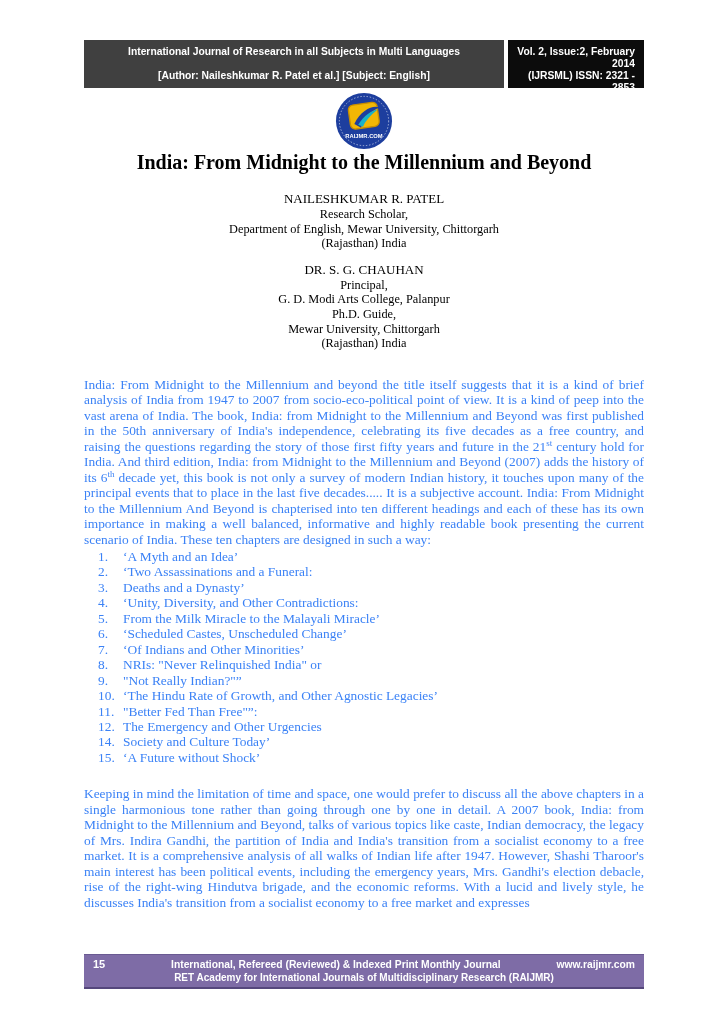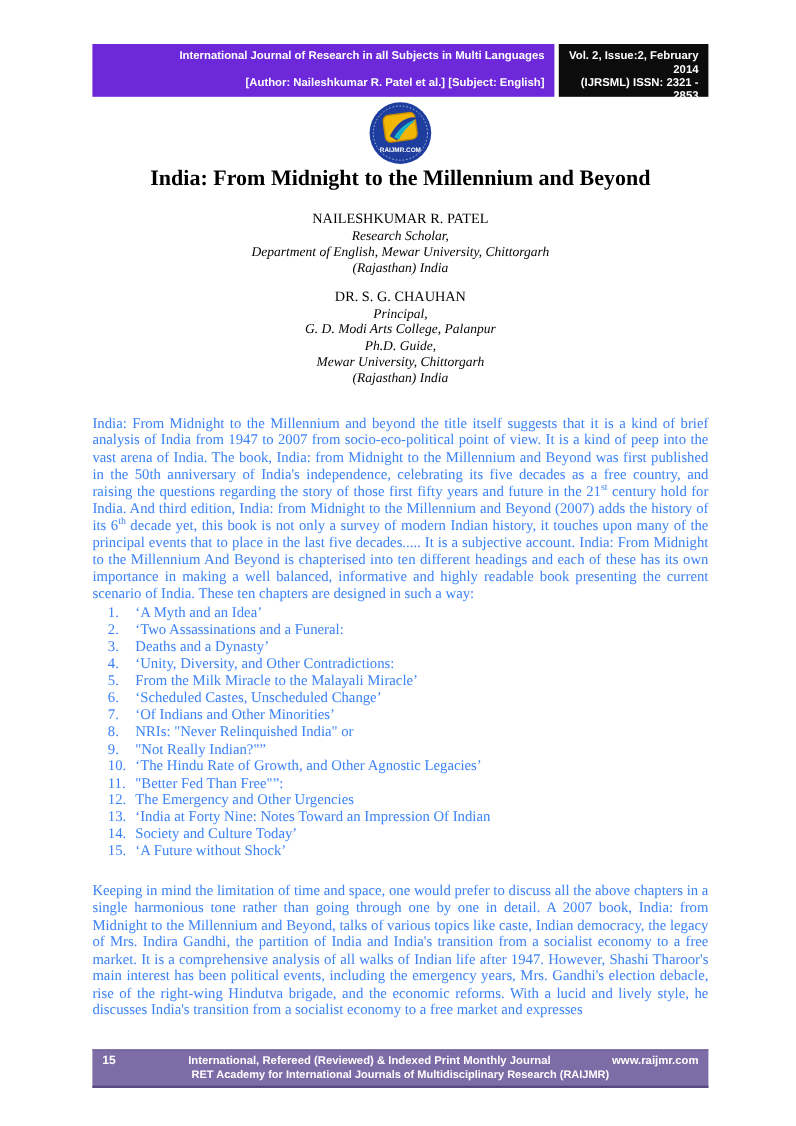--- a/index.html
+++ b/index.html
@@ -2,31 +2,31 @@
 <html><head>
 <meta charset="utf-8">
 <style>
   html,body{margin:0;padding:0;background:#e8e8e8;}
   .page{width:724px;height:1024px;position:relative;overflow:hidden;background:#ffffff;margin:0 auto;
         font-family:"Liberation Serif",serif;color:#111;}
   
   .header{position:absolute;left:84px;top:40px;width:560px;display:flex;gap:4px;}
   .hbox{box-sizing:border-box;height:48px;padding:6px 9px;display:flex;flex-direction:column;justify-content:space-between;
         color:#fff;font-family:"Liberation Sans",sans-serif;font-weight:700;font-size:10.3px;line-height:12px;}
-  .header-left{flex:1;background:#6d28d9;text-align:right;}
+  .header-left{flex:1;background:#404040;text-align:center;}
   .header-right{width:136px;background:#0c0c0c;text-align:right;}
   
   .logo-wrap{position:absolute;top:92px;left:335px;width:58px;height:58px;}
   
   .title{position:absolute;top:151px;left:84px;width:560px;text-align:center;
          font-size:20px;font-weight:700;color:#000;}
   .authors{position:absolute;top:191px;left:84px;width:560px;text-align:center;color:#000;}
   .author-block{margin-bottom:11px;}
   .author-name{font-size:13px;line-height:16px;}
-  .author-line{font-size:12.3px;line-height:14.6px;font-style:italic;}
+  .author-line{font-size:12.3px;line-height:14.6px;}
   
   .body{position:absolute;top:377px;left:84px;width:560px;font-size:13.4px;line-height:15.45px;
         text-align:justify;color:#3b82f6;}
   .para{margin:0;}
   sup{font-size:9px;line-height:0;vertical-align:super;}
   .chapters{margin-top:2px;}
   .chapter-row{display:flex;}
   .chapter-num{width:25px;margin-left:14px;flex:none;text-align:left;}
   .chapter-text{flex:1;text-align:left;}
   .para2{margin-top:21px;}
@@ -136,24 +136,20 @@
         </div>
       <div class="chapter-row">
           <span class="chapter-num">11.</span>
           <span class="chapter-text">"Better Fed Than Free"”:</span>
         </div>
       <div class="chapter-row">
           <span class="chapter-num">12.</span>
           <span class="chapter-text">The Emergency and Other Urgencies</span>
         </div>
       <div class="chapter-row">
-          <span class="chapter-num">13.</span>
-          <span class="chapter-text">‘India at Forty Nine: Notes Toward an Impression Of Indian</span>
-        </div>
-      <div class="chapter-row">
           <span class="chapter-num">14.</span>
           <span class="chapter-text">Society and Culture Today’</span>
         </div>
       <div class="chapter-row">
           <span class="chapter-num">15.</span>
           <span class="chapter-text">‘A Future without Shock’</span>
         </div>
     </div>
 
     <p class="para para2">Keeping in mind the limitation of time and space, one would prefer to discuss all the above chapters in a single harmonious tone rather than going through one by one in detail. A 2007 book, India: from Midnight to the Millennium and Beyond, talks of various topics like caste, Indian democracy, the legacy of Mrs. Indira Gandhi, the partition of India and India's transition from a socialist economy to a free market. It is a comprehensive analysis of all walks of Indian life after 1947. However, Shashi Tharoor's main interest has been political events, including the emergency years, Mrs. Gandhi's election debacle, rise of the right-wing Hindutva brigade, and the economic reforms. With a lucid and lively style, he discusses India's transition from a socialist economy to a free market and expresses</p>

